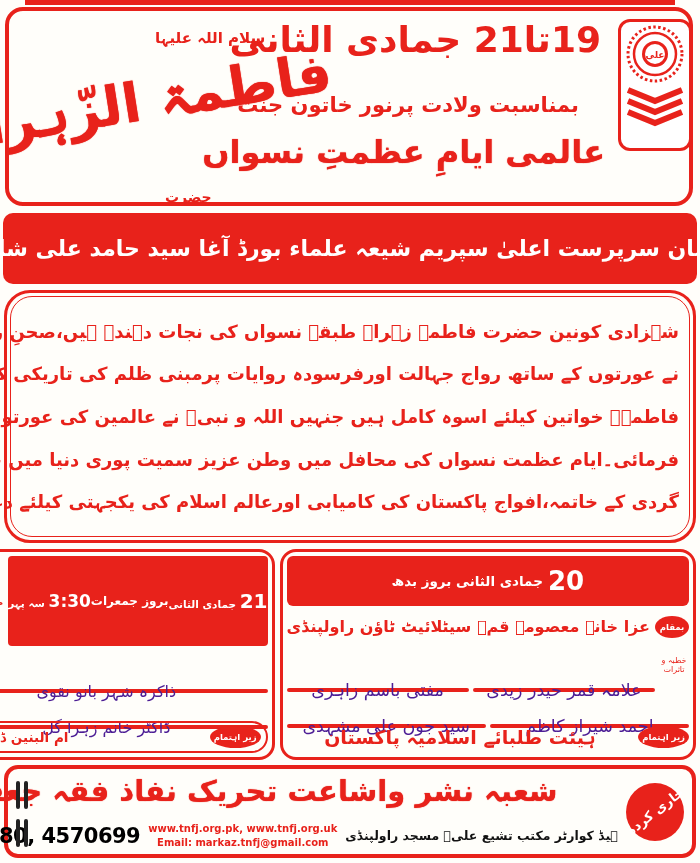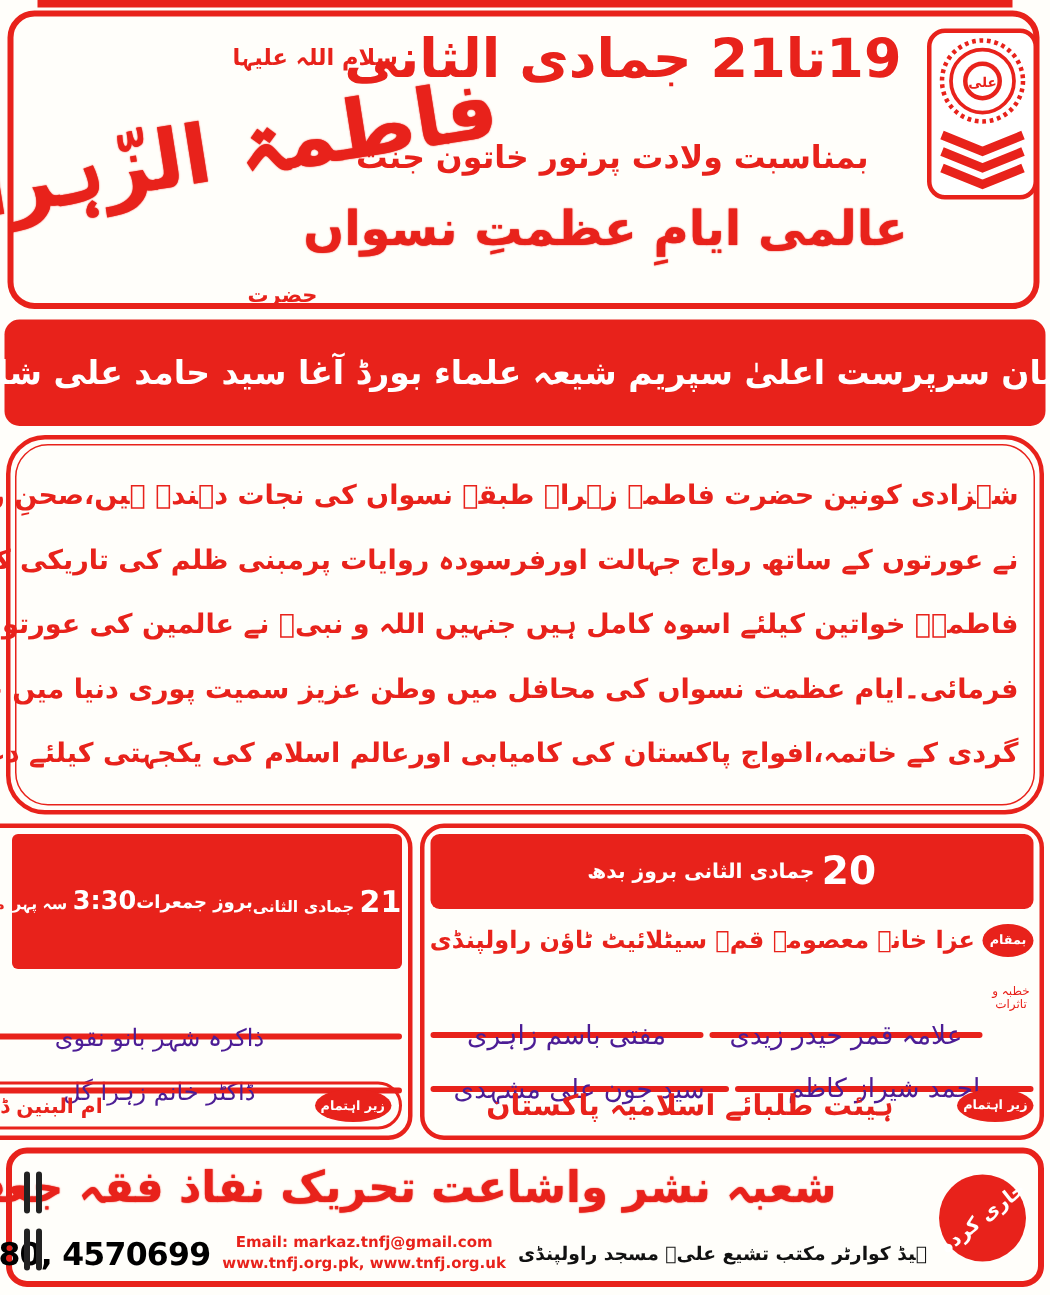--- a/index.html
+++ b/index.html
@@ -14,21 +14,21 @@
 
   
   .top-strip { position:absolute; left:25px; top:0; width:650px; height:5px; background:#e8221b; }
 
   
   .header-box {
     position:absolute; left:5px; top:7px; width:688px; height:199px;
     border:4px solid #e8221b; border-radius:18px;
   }
   .logo-frame {
-    position:absolute; left:609px; top:8px; width:74px; height:114px;
+    position:absolute; left:609px; top:8px; width:74px; height:132px;
     border:3px solid #e8221b; border-radius:12px; background:#fff;
   }
   .hdr-dates {
     position:absolute; right:88px; top:8px; width:350px; text-align:center;
     font-size:36px; font-weight:bold; white-space:nowrap;
   }
   .hdr-occasion {
     position:absolute; right:110px; top:82px; width:310px; text-align:center;
     font-size:21px; font-weight:bold; white-space:nowrap;
   }
@@ -268,20 +268,20 @@
   <div class="mark m4"></div>
   <div class="footer-inner">
     <div class="issued-circle">
       <span>جاری کردہ</span>
     </div>
     <div class="footer-main">
       <div class="dept-title">شعبہ نشر واشاعت تحریک نفاذ فقہ جعفریہ</div>
       <div class="footer-row">
         <span class="hq">ہیڈ کوارٹر مکتب تشیع علیؑ مسجد راولپنڈی</span>
         <span class="webmail">
+          <span>www.tnfj.org.pk, www.tnfj.org.uk</span>
           <span>Email: markaz.tnfj@gmail.com</span>
-          <span>www.tnfj.org.pk, www.tnfj.org.uk</span>
         </span>
         <span class="phones">051-4410180, 4570699</span>
       </div>
     </div>
   </div>
 </div>
 
 </body></html>

